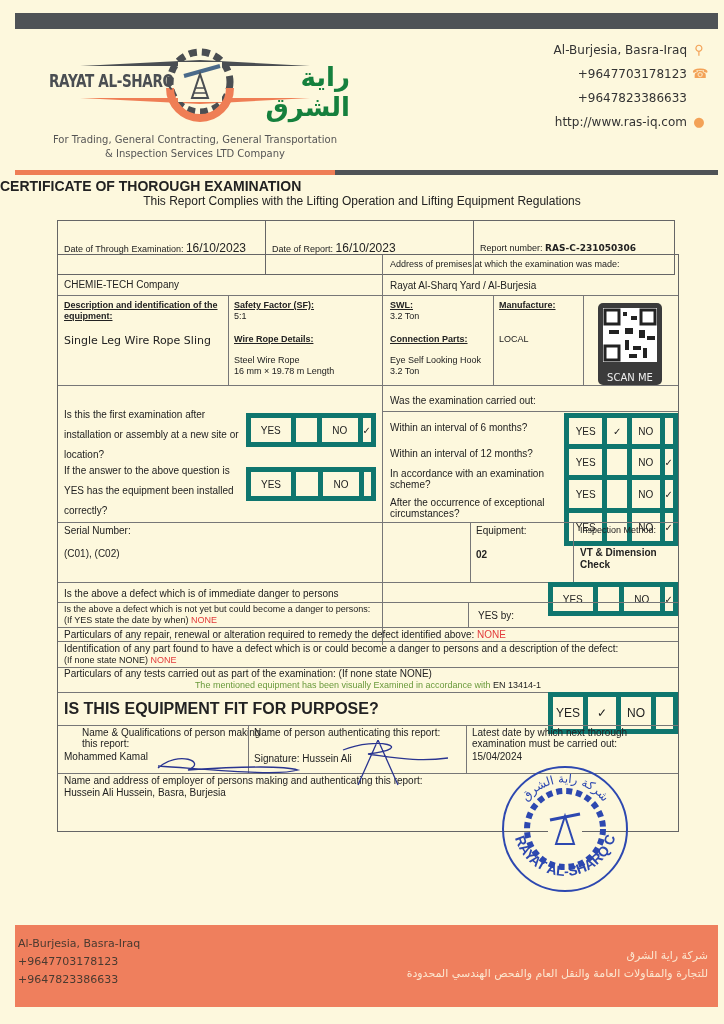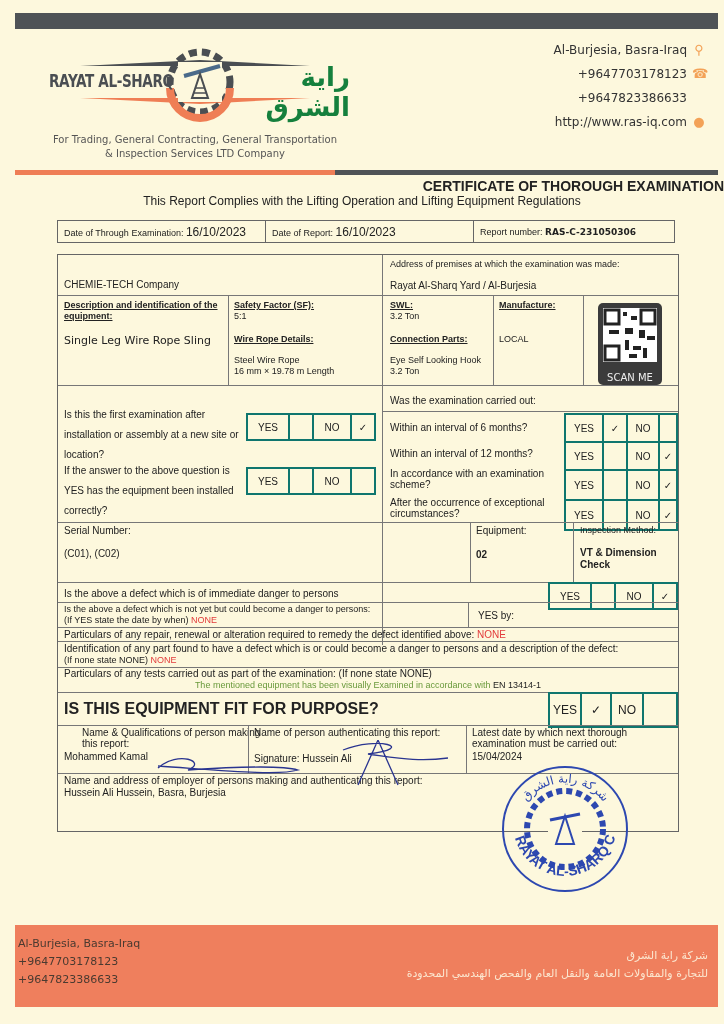--- a/index.html
+++ b/index.html
@@ -10,35 +10,35 @@
   .logo { left:40px; top:38px; width:310px; height:90px; }
   .logo-en { position:absolute; left:9px; top:33px; font-family:"DejaVu Sans", sans-serif; font-weight:bold; font-size:17px; color:#4a4e52; letter-spacing:-0.5px; transform:scaleX(0.8); transform-origin:left; }
   .logo-ar { position:absolute; left:197px; top:24px; font-family:"DejaVu Sans", sans-serif; font-weight:bold; font-size:26px; color:#15803d; direction:rtl; }
   .tagline { left:40px; top:133px; width:310px; text-align:center; font-size:10px; color:#555; line-height:14px; font-family:"DejaVu Sans", sans-serif; }
   .contacts { right:18px; top:38px; text-align:right; font-size:12px; color:#333; font-family:"DejaVu Sans", sans-serif; }
   .contacts .row { height:24px; line-height:24px; display:flex; justify-content:flex-end; align-items:center; gap:5px; }
   .contacts .ic { width:14px; display:inline-block; text-align:center; color:#f3a257; font-size:13px; }
   .sepbar { top:170px; height:5px; }
   .sep-o { left:15px; width:320px; background:#ef7e55; }
   .sep-g { left:335px; width:383px; background:#4f5356; }
-  .title { left:0; width:724px; top:178px; text-align:right; font-weight:bold; font-size:14px; }
+  .title { left:0; width:724px; top:178px; text-align:left; font-weight:bold; font-size:14px; }
   .subtitle { left:0; width:724px; top:194px; text-align:center; font-size:12px; }
   table.t { border-collapse:collapse; }
   .hdr { left:57px; top:220px; width:618px; height:22px; }
-  .hdr td { border:1px solid #666; font-size:9px; padding:0 6px; height:21px; }
+  .hdr td { border:1px solid #666; font-size:9px; padding:16px 6px; height:21px; }
   .hdr .v { font-size:12px; }
   .hdr .rn { font-weight:bold; font-size:9px; font-family:"DejaVu Sans", sans-serif; }
   .form { left:57px; top:254px; width:620px; border:1px solid #666; height:576px; }
   .cell { position:absolute; font-size:9px; line-height:11px; }
   .line-h { position:absolute; height:1px; background:#777; }
   .line-v { position:absolute; width:1px; background:#777; }
   .u { text-decoration:underline; font-weight:bold; }
   .big { font-size:10px; }
   .yn { position:absolute; border-collapse:collapse; }
-  .yn td { border:2px solid #0f766e; font-size:10px; text-align:center; height:24px; padding:0; }
+  .yn td { border:5px solid #0f766e; font-size:10px; text-align:center; height:24px; padding:0; }
   .red { color:#e23b3b; }
   .green { color:#6a9a3c; }
   .qr { position:absolute; left:540px; top:48px; width:64px; height:82px; background:#3b3b3b; border-radius:5px; }
   .qr .inner { position:absolute; left:5px; top:5px; width:54px; height:54px; background:#fff; }
   .qr .lbl { position:absolute; bottom:2px; width:100%; text-align:center; color:#eee; font-size:10px; font-family:"DejaVu Sans", sans-serif; }
   .footer { left:15px; top:925px; width:703px; height:82px; background:#ef7f5d; }
   .footer .l { position:absolute; left:3px; top:10px; font-size:11px; line-height:18px; color:#4a3a30; font-family:"DejaVu Sans", sans-serif; }
   .footer .r { position:absolute; right:10px; top:22px; font-size:11px; line-height:18px; color:#fbe7d0; direction:rtl; text-align:right; font-family:"DejaVu Sans", sans-serif; }
   .stamp { left:500px; top:764px; width:130px; height:130px; }
 </style>

